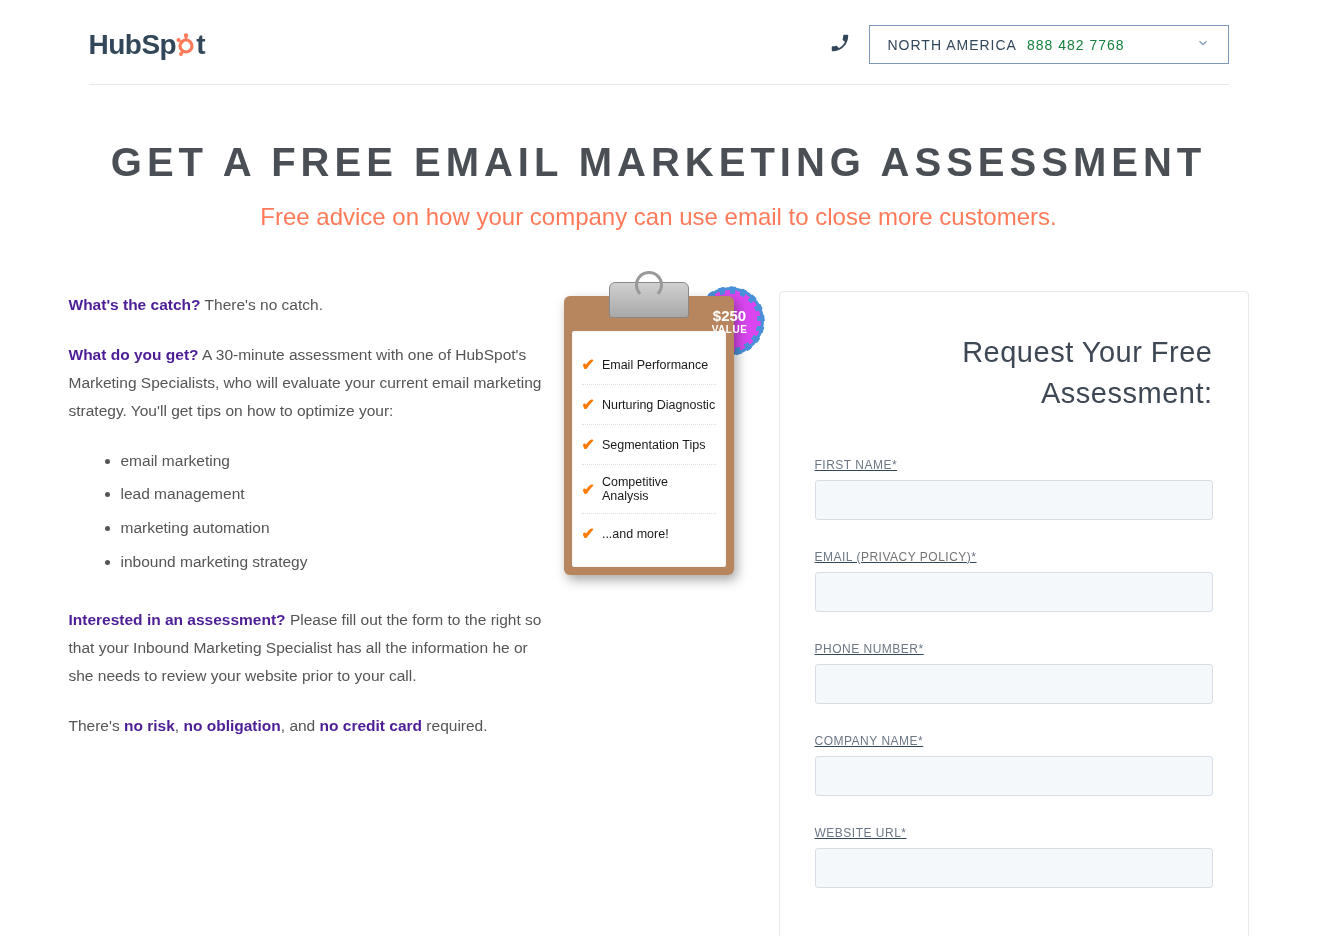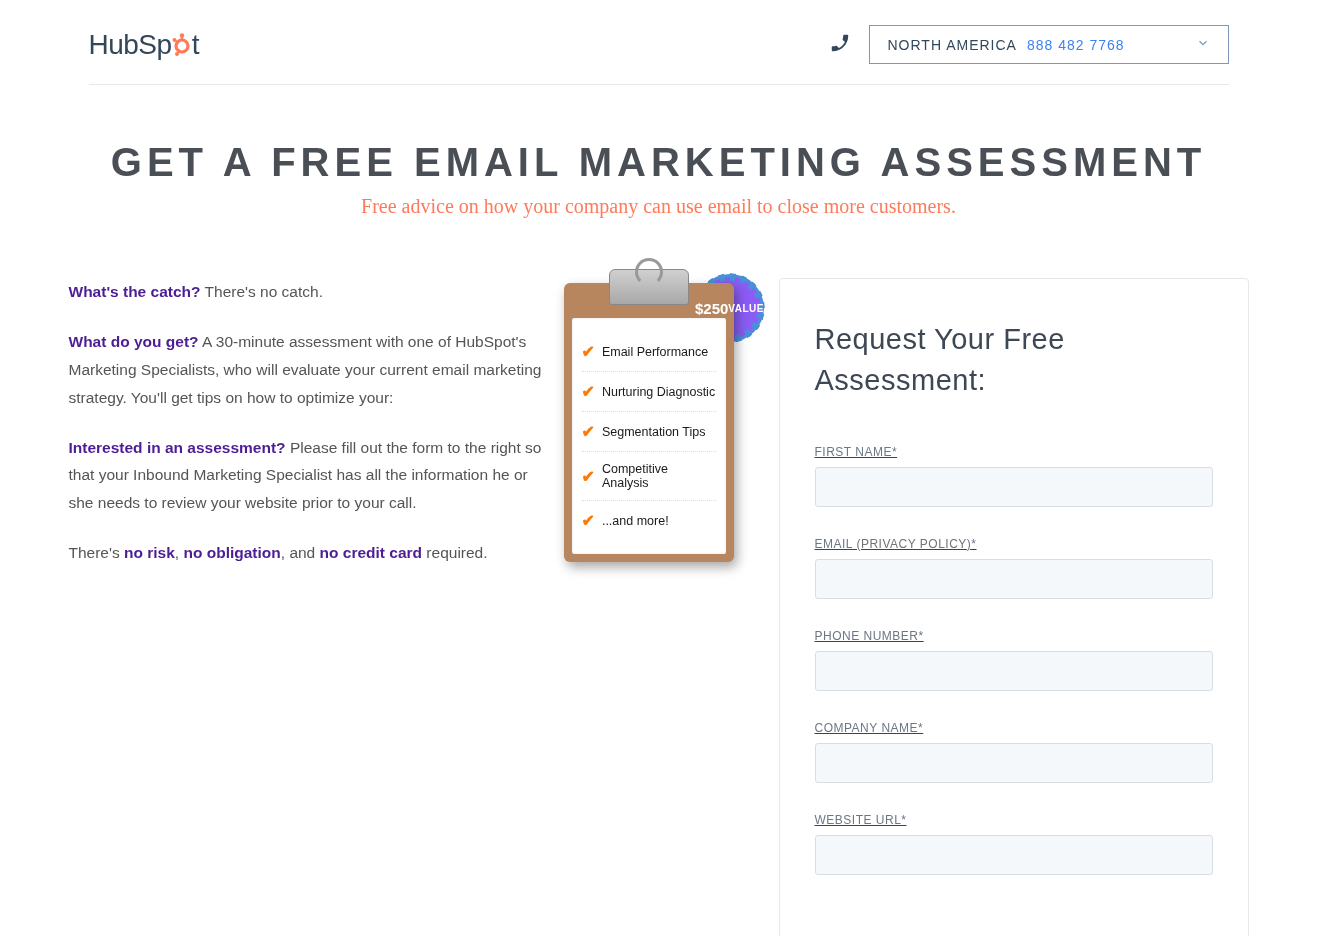--- a/index.html
+++ b/index.html
@@ -1,53 +1,53 @@
 <!DOCTYPE html>
 <html><head>
 <meta charset="utf-8">
 <style>
 * { margin: 0; padding: 0; box-sizing: border-box; }
 body { font-family: "Helvetica Neue", Helvetica, Arial, sans-serif; color: #33475b; background: #fff; }
 .container { max-width: 1180px; margin: 0 auto; padding: 0 20px; }
 header { padding: 25px 0 20px; }
 .header-inner { display: flex; justify-content: space-between; align-items: center; }
-.logo { display: flex; align-items: flex-start; font-weight: normal; font-size: 28px; color: #33475b; letter-spacing: -0.5px; }
+.logo { display: flex; align-items: flex-start; font-weight: bold; font-size: 28px; color: #33475b; letter-spacing: -0.5px; }
 .logo .sprocket { color: #ff7a59; position: relative; display: inline-block; }
 .header-right { display: flex; align-items: center; gap: 18px; }
 .phone-icon { transform: scaleX(-1); }
 .region-select { border: 1px solid #7c98b6; padding: 10px 18px; display: flex; align-items: center; gap: 10px; font-size: 14px; letter-spacing: 1px; cursor: pointer; min-width: 360px; justify-content: space-between; }
 .region-select .region-label { color: #33475b; font-weight: 400; }
-.region-select .phone-number { color: #3b82f6; font-weight: 400; letter-spacing: 1px; }
+.region-select .phone-number { color: #15803d; font-weight: 400; letter-spacing: 1px; }
 .region-left { display: flex; gap: 10px; align-items: center; }
 .chevron { color: #7c98b6; }
 hr.sep { border: none; border-top: 1px solid #e5e8ec; margin: 0; }
 .hero { text-align: center; padding: 35px 0 30px; }
 .hero h1 { font-size: 40px; font-weight: 600; letter-spacing: 5px; color: #4a4f56; margin-top: 20px; }
-.hero .subheading { color: #ff7a59; font-size: 20px; margin-top: 10px; font-weight: 400; font-family: Liberation Serif, serif; }
+.hero .subheading { color: #ff7a59; font-size: 24px; margin-top: 18px; font-weight: 400; }
 .content { display: flex; gap: 30px; padding: 30px 0 40px; align-items: flex-start; }
 .left-col { flex: 1; display: flex; gap: 20px; }
 .text-block { flex: 1; color: #555; font-size: 15.5px; line-height: 1.8; }
 .text-block p { margin-bottom: 22px; }
 .text-block strong { color: #4c1d95; font-weight: 700; }
 .text-block ul { margin: 0 0 30px 52px; }
 .text-block ul li { margin-bottom: 6px; }
 .clipboard-wrap { position: relative; width: 185px; flex-shrink: 0; margin-top: 5px; }
 .clipboard { width: 170px; background: #b8865e; border-radius: 6px; padding: 35px 8px 8px; position: relative; box-shadow: 3px 5px 12px rgba(0,0,0,0.35); }
 .clip { position: absolute; top: -14px; left: 50%; transform: translateX(-50%); width: 80px; height: 36px; background: linear-gradient(#d0d0d0, #a8a8a8); border-radius: 6px 6px 3px 3px; border: 1px solid #888; }
 .clip::before { content: ""; position: absolute; top: -12px; left: 50%; transform: translateX(-50%); width: 22px; height: 22px; border: 3px solid #999; border-radius: 50%; border-bottom-color: transparent; }
 .paper { background: #fff; border-radius: 2px; padding: 14px 10px; box-shadow: inset 0 0 3px rgba(0,0,0,0.1); }
 .paper-item { display: flex; align-items: center; gap: 7px; font-size: 12.5px; color: #1a1a1a; padding: 10px 0; }
 .paper-item + .paper-item { border-top: 1px dotted #ddd; }
 .check { color: #ff7a00; font-weight: bold; font-size: 16px; }
-.badge { position: absolute; top: -6px; right: -12px; width: 62px; height: 62px; background: #8b5cf6; border-radius: 50%; display: flex; flex-direction: row; align-items: center; justify-content: center; color: #fff; font-weight: bold; box-shadow: 0 0 0 3px #4a90d9; }
+.badge { position: absolute; top: -6px; right: -12px; width: 62px; height: 62px; background: #d946ef; border-radius: 50%; display: flex; flex-direction: column; align-items: center; justify-content: center; color: #fff; font-weight: bold; box-shadow: 0 0 0 3px #4a90d9; }
 .badge::before { content: ""; position: absolute; inset: -4px; background: radial-gradient(circle, transparent 55%, #4a90d9 56%); -webkit-mask: repeating-conic-gradient(#000 0 10deg, transparent 10deg 20deg); mask: repeating-conic-gradient(#000 0 10deg, transparent 10deg 20deg); border-radius: 50%; }
 .badge .price { font-size: 15px; position: relative; z-index: 1; }
 .badge .value { font-size: 10px; letter-spacing: 0.5px; position: relative; z-index: 1; }
 .form-panel { width: 470px; border: 1px solid #e5e8ec; border-radius: 4px; padding: 40px 35px; flex-shrink: 0; }
-.form-panel h2 { text-align: left; font-size: 29px; font-weight: 500; color: #3e4854; line-height: 1.4; letter-spacing: 0.5px; margin-bottom: 45px; }
+.form-panel h2 { text-align: right; font-size: 29px; font-weight: 500; color: #3e4854; line-height: 1.4; letter-spacing: 0.5px; margin-bottom: 45px; }
 .form-field { margin-bottom: 30px; text-decoration: underline; }
 .form-field label { display: block; font-size: 12px; color: #6b7785; letter-spacing: 0.5px; margin-bottom: 8px; }
 .form-field label a { color: #737373; text-decoration: none; }
 .form-field input { width: 100%; height: 40px; border: 1px solid #d6dde4; border-radius: 3px; background: #f5f8fa; padding: 0 10px; font-size: 14px; }
 </style>
 </head>
 <body>
 
 <header>
   <div class="container header-inner">
@@ -92,20 +92,26 @@
 <div class="container hero">
   <h1>GET A FREE EMAIL MARKETING ASSESSMENT</h1>
   <p class="subheading">Free advice on how your company can use email to close more customers.</p>
 </div>
 
 <div class="container content">
   <div class="left-col">
     <div class="text-block">
       <p><strong>What's the catch?</strong><span> There's no catch.</span></p>
       <p><strong>What do you get?</strong><span> A 30-minute assessment with one of HubSpot's Marketing Specialists, who will evaluate your current email marketing strategy. You'll get tips on how to optimize your:</span></p>
+      <ul>
+        <li>email marketing</li>
+        <li>lead management</li>
+        <li>marketing automation</li>
+        <li>inbound marketing strategy</li>
+      </ul>
       <p><strong>Interested in an assessment?</strong><span> Please fill out the form to the right so that your Inbound Marketing Specialist has all the information he or she needs to review your website prior to your call.</span></p>
       <p><span>There's </span><strong>no risk</strong><span>, </span><strong>no obligation</strong><span>, and </span><strong>no credit card</strong><span> required.</span></p>
     </div>
 
     <div class="clipboard-wrap">
       <div class="badge">
         <span class="price">$250</span>
         <span class="value">VALUE</span>
       </div>
       <div class="clipboard">

